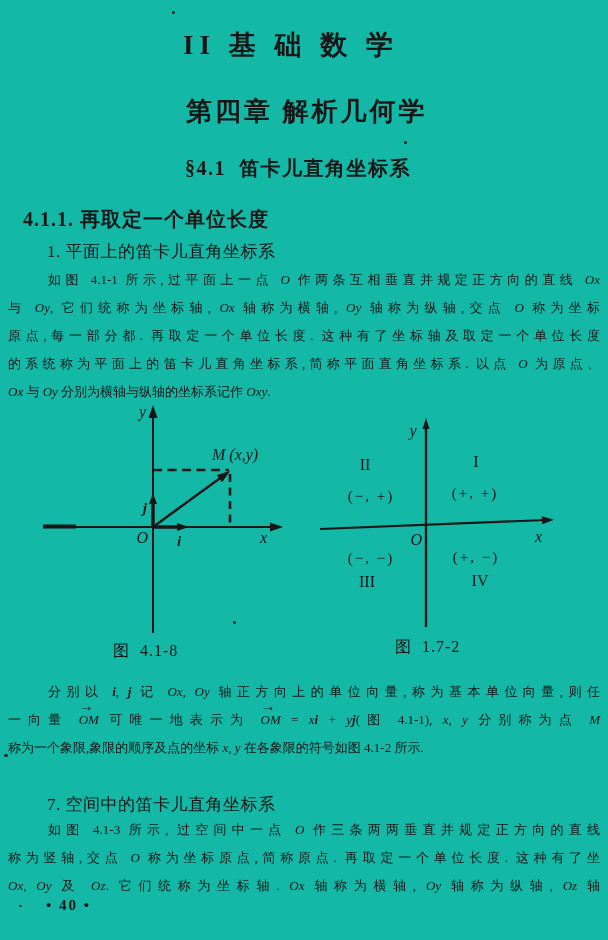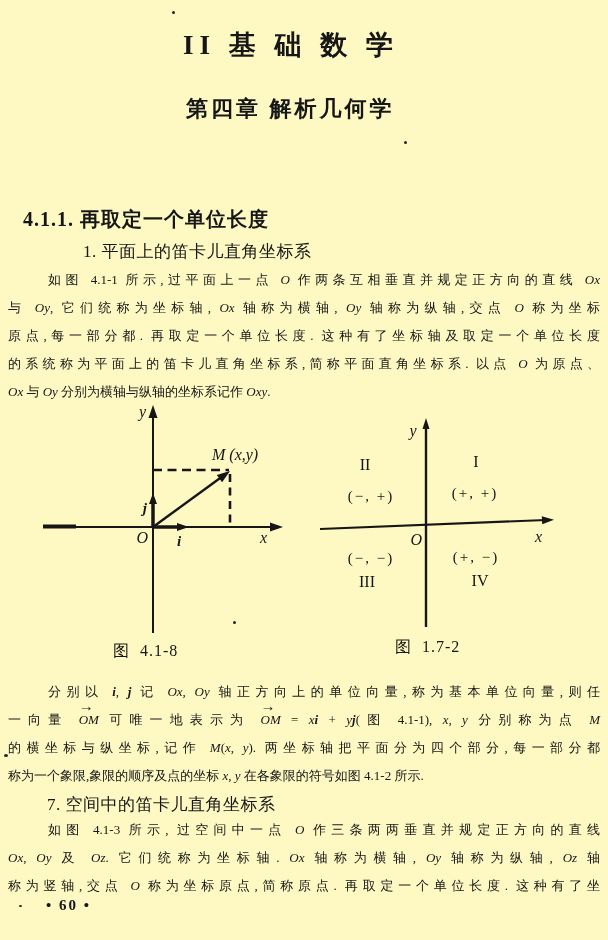--- a/index.html
+++ b/index.html
@@ -1,24 +1,24 @@
 <!DOCTYPE html>
 <html><head>
 <meta charset="utf-8">
 <style>
   html,body{margin:0;padding:0;background:#e8e8e8;}
-  .page{position:relative;width:608px;height:940px;background:#fef9c3;
+  .page{position:relative;width:608px;height:940px;background:#14b8a6;
         font-family:"Liberation Serif","DejaVu Serif",serif;color:#161616;overflow:hidden;}
   .abs{position:absolute;}
   .part-title{left:183px;top:27px;font-size:27px;font-weight:bold;letter-spacing:6px;white-space:pre;}
-  .chapter-title{left:186px;top:94px;font-size:22px;font-weight:bold;letter-spacing:3px;white-space:pre;}
+  .chapter-title{left:186px;top:94px;font-size:26px;font-weight:bold;letter-spacing:3px;white-space:pre;}
   .section-title{left:185px;top:155px;font-size:20px;font-weight:bold;letter-spacing:1.5px;white-space:pre;}
   .subsection-title{left:23px;top:206px;font-size:20px;font-weight:bold;letter-spacing:1px;}
   .item{font-size:17px;line-height:24px;letter-spacing:0.5px;}
-  #item1{left:47px;top:240px;margin-left:36px;}
+  #item1{left:47px;top:240px;}
   #item2{left:47px;top:793px;}
   .para{left:8px;width:592px;font-size:13px;}
   #p1{top:266px;} #p2{top:678px;} #p3{top:816px;}
   .l{line-height:28px;height:28px;overflow:visible;}
   .l.j{text-align:justify;text-align-last:justify;}
   .l.ind{text-indent:40px;}
   .l i{font-style:italic;}
   .vec{position:relative;display:inline-block;}
   .vec::before{content:"→";position:absolute;left:0;right:0;top:-14px;text-align:center;
                font-size:15px;font-weight:bold;font-style:normal;}
@@ -30,20 +30,21 @@
   svg text{font-family:"Liberation Serif","DejaVu Serif",serif;fill:#161616;}
   .it{font-style:italic;}
 </style>
 </head>
 <body>
 
 <div class="page">
 
   <div class="abs part-title">II 基 础 数 学</div>
   <div class="abs chapter-title">第四章 解析几何学</div>
+  <div class="abs section-title">§4.1  笛卡儿直角坐标系</div>
   <div class="abs subsection-title">4.1.1. 再取定一个单位长度</div>
 
   <div class="abs item" id="item1">1. 平面上的笛卡儿直角坐标系</div>
 
   <div class="abs para" id="p1">
     <div class="l j ind">如图 4.1-1 所示,过平面上一点 <i>O</i> 作两条互相垂直并规定正方向的直线 <i>Ox</i></div>
     <div class="l j">与 <i>Oy</i>, 它们统称为坐标轴, <i>Ox</i> 轴称为横轴, <i>Oy</i> 轴称为纵轴,交点 <i>O</i> 称为坐标</div>
     <div class="l j">原点,每一部分都. 再取定一个单位长度. 这种有了坐标轴及取定一个单位长度</div>
     <div class="l j">的系统称为平面上的笛卡儿直角坐标系,简称平面直角坐标系. 以点 <i>O</i> 为原点、</div>
     <div class="l"><i>Ox</i> 与 <i>Oy</i> 分别为横轴与纵轴的坐标系记作 <i>Oxy</i>.</div>
@@ -95,32 +96,31 @@
     <text x="51" y="148" text-anchor="middle" font-size="15" letter-spacing="2">(−, −)</text>
     <text x="156" y="147" text-anchor="middle" font-size="15" letter-spacing="2">(+, −)</text>
   </svg>
 
   <div class="abs cap" id="cap1">图  4.1-8</div>
   <div class="abs cap" id="cap2">图  1.7-2</div>
 
   <div class="abs para" id="p2">
     <div class="l j ind">分别以 <i><b>i</b></i>, <i><b>j</b></i> 记 <i>Ox</i>, <i>Oy</i> 轴正方向上的单位向量,称为基本单位向量,则任</div>
     <div class="l j">一向量 <span class="vec"><i>OM</i></span> 可唯一地表示为 <span class="vec"><i>OM</i></span> = <i>x</i><i><b>i</b></i> + <i>y</i><i><b>j</b></i>(图 4.1-1), <i>x</i>, <i>y</i> 分别称为点 <i>M</i></div>
-    <div class="l j">的横坐标与纵坐标,记作 <i>M</i>(<i>x</i>, <i>y</i>). 两坐标轴把平面分为四个部分,每一部分都</div>
     <div class="l">称为一个象限,象限的顺序及点的坐标 <i>x</i>, <i>y</i> 在各象限的符号如图 4.1-2 所示.</div>
   </div>
 
   <div class="abs item" id="item2">7. 空间中的笛卡儿直角坐标系</div>
 
   <div class="abs para" id="p3">
     <div class="l j ind">如图 4.1-3 所示, 过空间中一点 <i>O</i> 作三条两两垂直并规定正方向的直线</div>
+    <div class="l j">称为竖轴,交点 <i>O</i> 称为坐标原点,简称原点. 再取定一个单位长度. 这种有了坐</div>
     <div class="l j"><i>Ox</i>, <i>Oy</i> 及 <i>Oz</i>. 它们统称为坐标轴. <i>Ox</i> 轴称为横轴, <i>Oy</i> 轴称为纵轴, <i>Oz</i> 轴</div>
-    <div class="l j">称为竖轴,交点 <i>O</i> 称为坐标原点,简称原点. 再取定一个单位长度. 这种有了坐</div>
   </div>
 
-  <div class="abs page-number">• 60 •</div>
+  <div class="abs page-number">• 40 •</div>
 
   <div class="speck" style="left:172px;top:11px;width:3px;height:3px"></div>
   <div class="speck" style="left:404px;top:141px;width:3px;height:3px"></div>
   <div class="speck" style="left:233px;top:621px;width:3px;height:3px"></div>
   <div class="speck" style="left:4px;top:754px;width:4px;height:3px"></div>
   <div class="speck" style="left:19px;top:905px;width:3px;height:2px"></div>
 </div>
 
 </body></html>

